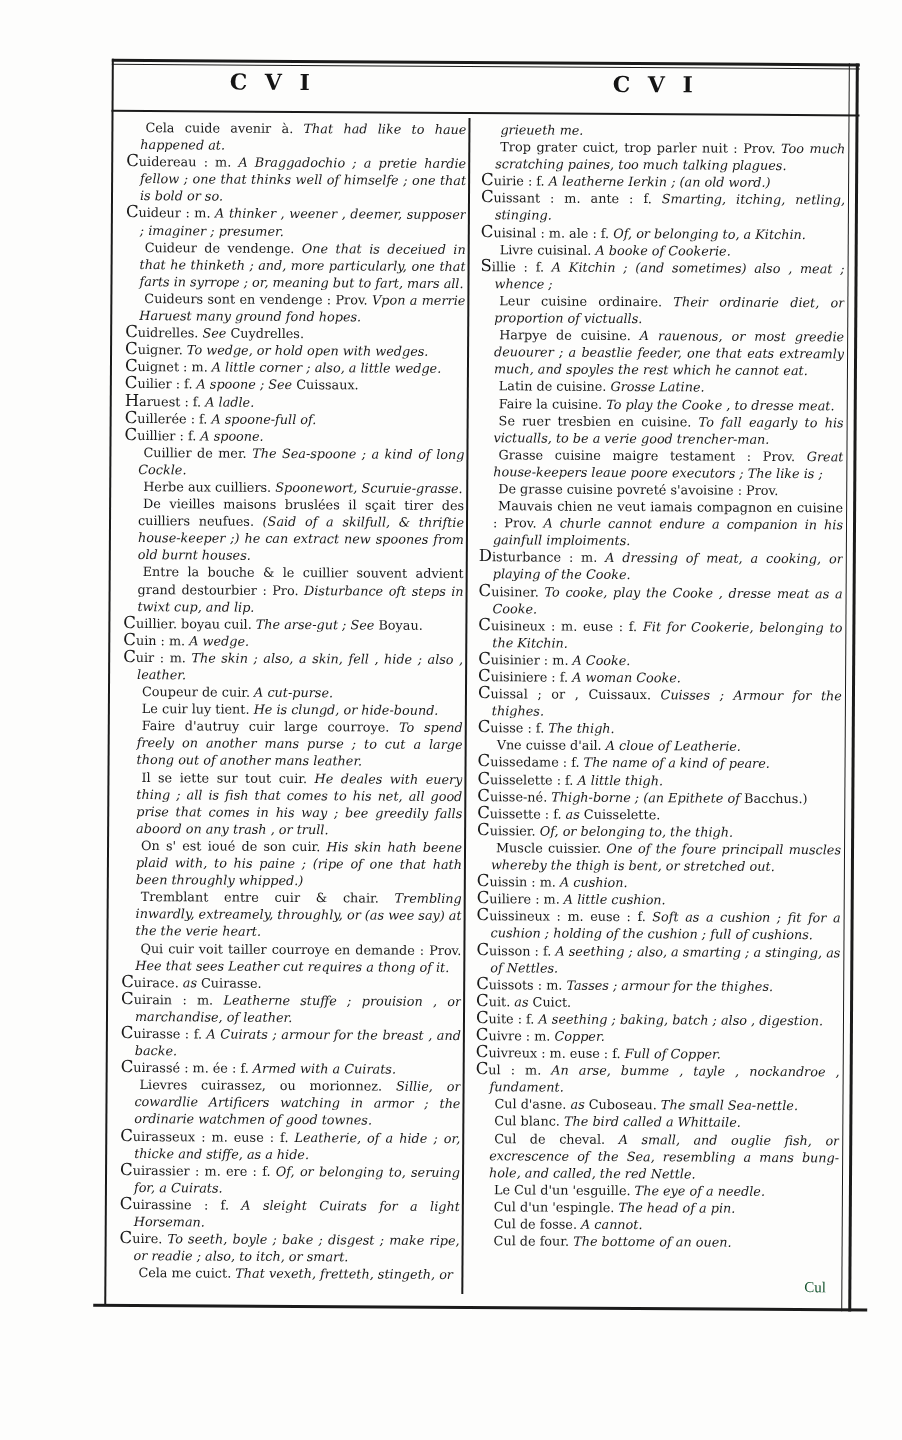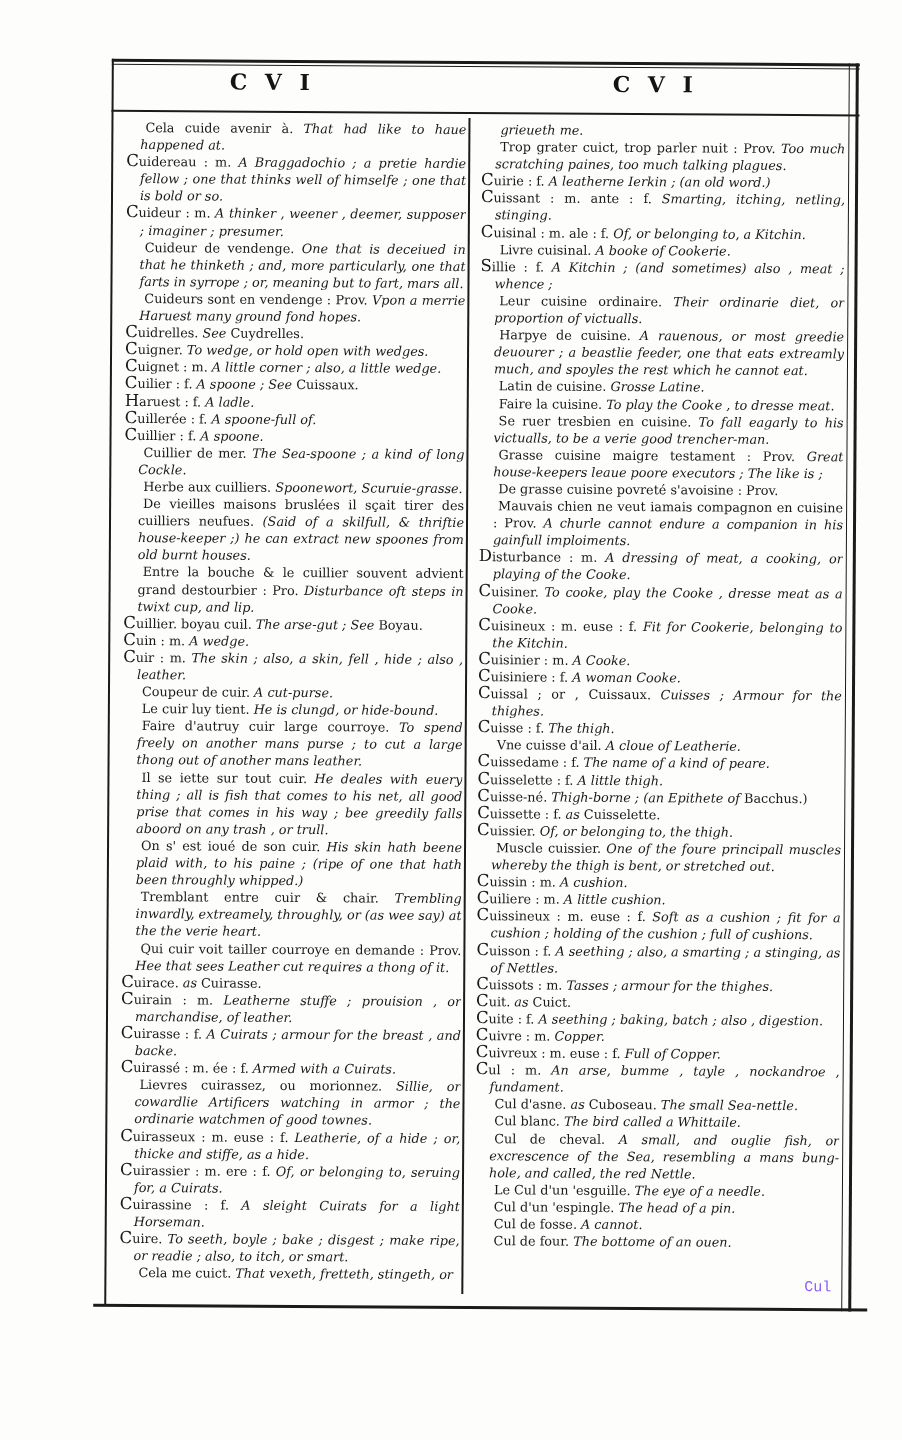--- a/index.html
+++ b/index.html
@@ -70,23 +70,23 @@
     font-size: 16.5px;
     line-height: 1;
   }
   .it { font-style: italic; }
   .ro { font-style: normal; }
 
   .catchword {
     position: absolute;
     left: 808px;
     top: 1277px;
-    font-family: Liberation Mono, monospace;
+    font-family: Liberation Serif, serif;
     font-size: 15px;
-    color: #8b5cf6;
+    color: #14532d;
   }
 </style>
 </head>
 <body>
 
 <div class="scan">
   <div class="sheet">
 
     <div class="rule rule-top-a"></div>
     <div class="rule rule-top-b"></div>

